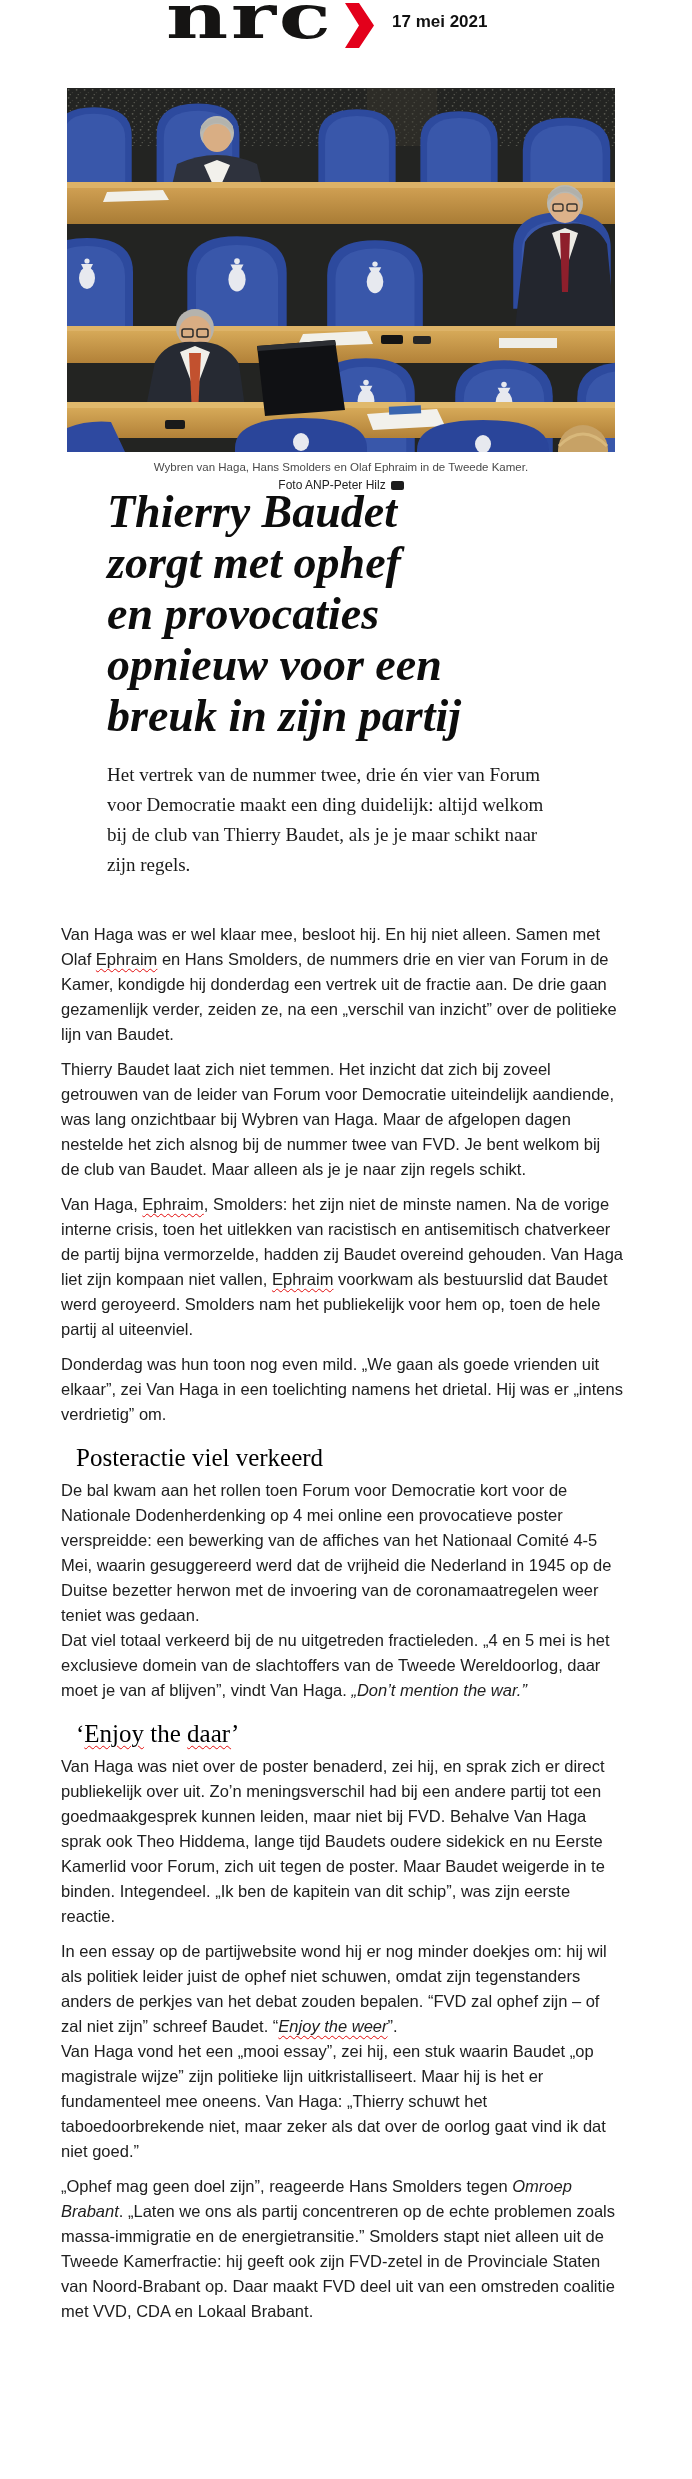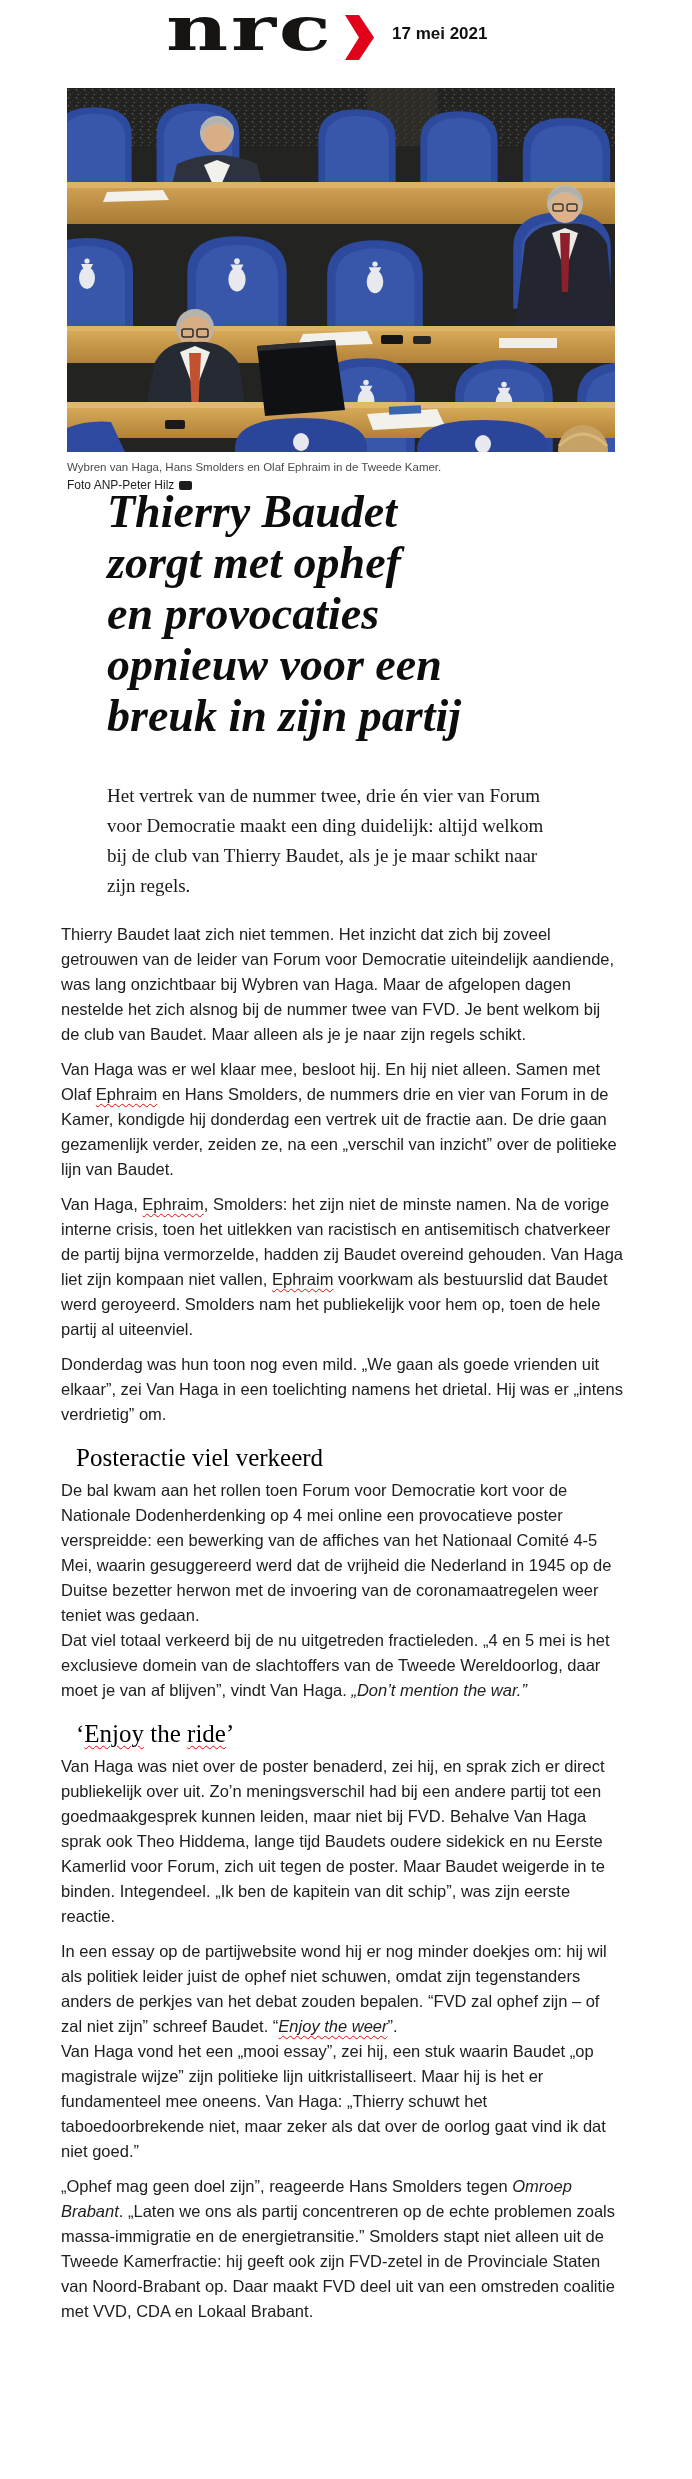--- a/index.html
+++ b/index.html
@@ -1,42 +1,42 @@
 <!DOCTYPE html>
 <html><head>
 <meta charset="utf-8">
 <style>
   html,body{margin:0;padding:0;background:#fff;}
   .page{position:relative;width:692px;height:2479px;background:#fff;overflow:hidden;
         font-family:"Liberation Sans",sans-serif;color:#202020;}
 
   
-  .masthead{position:absolute;top:12px;left:0;width:564px;height:60px;}
+  .masthead{position:absolute;top:0;left:0;width:564px;height:60px;}
   .brand-text{position:absolute;left:166px;top:-14px;display:inline-block;
     font-family:"DejaVu Serif","Liberation Serif",serif;font-weight:bold;
     font-size:62px;line-height:62px;letter-spacing:2px;color:#151413;
     transform:scaleX(1.38);transform-origin:left top;}
   .brand-chevron{position:absolute;left:344px;top:3px;}
   .edition-date{position:absolute;left:392px;top:12px;font-size:17px;font-weight:bold;color:#111;}
 
   
   .photo{position:absolute;left:67px;top:88px;width:548px;height:364px;overflow:hidden;background:#232422;}
 
   
-  .caption{position:absolute;left:67px;top:459px;width:548px;text-align:left;line-height:16px;}
+  .caption{position:absolute;left:67px;top:459px;width:548px;text-align:center;line-height:16px;}
   .cap1{font-size:11.5px;color:#4a4a4a;}
   .cap2{font-size:12px;color:#1f1f1f;font-weight:normal;margin-top:2px;}
   .anp-mark{display:inline-block;width:13px;height:9px;background:#1d1d1d;border-radius:2px;
     margin-left:5px;vertical-align:-1px;}
 
   
   .headline{position:absolute;left:107px;top:486px;width:505px;margin:0;
     font-family:"Liberation Serif",serif;font-weight:bold;font-size:46px;line-height:51px;
     color:#0d0d0d;white-space:pre-line;letter-spacing:0;font-style:italic;}
-  .lede{position:absolute;left:107px;top:781px;width:525px;margin:0;
+  .lede{position:absolute;left:107px;top:760px;width:525px;margin:0;
     font-family:"Liberation Serif",serif;font-size:19px;line-height:30px;color:#1a1a1a;
     white-space:pre-line;}
 
   
   .article-body{position:absolute;left:61px;top:922px;width:562px;height:1557px;overflow:hidden;}
   .article-body p{margin:0 0 10px 0;font-size:16.5px;line-height:25px;color:#202020;white-space:pre-line;}
   .article-body h2{margin:16px 0 5px 15px;font-family:"Liberation Serif",serif;font-weight:normal;
     font-size:25px;line-height:30px;color:#000;}
   .article-body em{font-style:italic;}
   .squiggle{text-decoration-line:underline;text-decoration-style:wavy;
@@ -187,27 +187,27 @@
 zorgt met ophef
 en provocaties
 opnieuw voor een
 breuk in zijn partij</h1>
   <p class="lede">Het vertrek van de nummer twee, drie én vier van Forum
 voor Democratie maakt een ding duidelijk: altijd welkom
 bij de club van Thierry Baudet, als je je maar schikt naar
 zijn regels.</p>
 
   <div class="article-body">
+      <p><span>Van Haga was er wel klaar mee, besloot hij. En hij niet alleen. Samen met Olaf </span><span class="squiggle">Ephraim</span><span> en Hans Smolders, de nummers drie en vier van Forum in de Kamer, kondigde hij donderdag een vertrek uit de fractie aan. De drie gaan gezamenlijk verder, zeiden ze, na een „verschil van inzicht” over de politieke lijn van Baudet.</span></p>
       <p><span>Thierry Baudet laat zich niet temmen. Het inzicht dat zich bij zoveel getrouwen van de leider van Forum voor Democratie uiteindelijk aandiende, was lang onzichtbaar bij Wybren van Haga. Maar de afgelopen dagen nestelde het zich alsnog bij de nummer twee van FVD. Je bent welkom bij de club van Baudet. Maar alleen als je je naar zijn regels schikt.</span></p>
-      <p><span>Van Haga was er wel klaar mee, besloot hij. En hij niet alleen. Samen met Olaf </span><span class="squiggle">Ephraim</span><span> en Hans Smolders, de nummers drie en vier van Forum in de Kamer, kondigde hij donderdag een vertrek uit de fractie aan. De drie gaan gezamenlijk verder, zeiden ze, na een „verschil van inzicht” over de politieke lijn van Baudet.</span></p>
       <p><span>Van Haga, </span><span class="squiggle">Ephraim</span><span>, Smolders: het zijn niet de minste namen. Na de vorige interne crisis, toen het uitlekken van racistisch en antisemitisch chatverkeer de partij bijna vermorzelde, hadden zij Baudet overeind gehouden. Van Haga liet zijn kompaan niet vallen, </span><span class="squiggle">Ephraim</span><span> voorkwam als bestuurslid dat Baudet werd geroyeerd. Smolders nam het publiekelijk voor hem op, toen de hele partij al uiteenviel.</span></p>
       <p><span>Donderdag was hun toon nog even mild. „We gaan als goede vrienden uit elkaar”, zei Van Haga in een toelichting namens het drietal. Hij was er „intens verdrietig” om.</span></p>
       <h2><span>Posteractie viel verkeerd</span></h2>
       <p><span>De bal kwam aan het rollen toen Forum voor Democratie kort voor de Nationale Dodenherdenking op 4 mei online een provocatieve poster verspreidde: een bewerking van de affiches van het Nationaal Comité 4-5 Mei, waarin gesuggereerd werd dat de vrijheid die Nederland in 1945 op de Duitse bezetter herwon met de invoering van de coronamaatregelen weer teniet was gedaan.
 Dat viel totaal verkeerd bij de nu uitgetreden fractieleden. „4 en 5 mei is het exclusieve domein van de slachtoffers van de Tweede Wereldoorlog, daar moet je van af blijven”, vindt Van Haga. </span><em>„Don’t mention the war.”</em></p>
-      <h2><span>‘</span><span class="squiggle">Enjoy</span><span> the </span><span class="squiggle">ride</span><span>’</span></h2>
+      <h2><span>‘</span><span class="squiggle">Enjoy</span><span> the </span><span class="squiggle">daar</span><span>’</span></h2>
       <p><span>Van Haga was niet over de poster benaderd, zei hij, en sprak zich er direct publiekelijk over uit. Zo’n meningsverschil had bij een andere partij tot een goedmaakgesprek kunnen leiden, maar niet bij FVD. Behalve Van Haga sprak ook Theo Hiddema, lange tijd Baudets oudere sidekick en nu Eerste Kamerlid voor Forum, zich uit tegen de poster. Maar Baudet weigerde in te binden. Integendeel. „Ik ben de kapitein van dit schip”, was zijn eerste reactie.</span></p>
       <p><span>In een essay op de partijwebsite wond hij er nog minder doekjes om: hij wil als politiek leider juist de ophef niet schuwen, omdat zijn tegenstanders anders de perkjes van het debat zouden bepalen. “FVD zal ophef zijn – of zal niet zijn” schreef Baudet. “</span><em class="squiggle">Enjoy the weer</em><span>”.
 Van Haga vond het een „mooi essay”, zei hij, een stuk waarin Baudet „op magistrale wijze” zijn politieke lijn uitkristalliseert. Maar hij is het er fundamenteel mee oneens. Van Haga: „Thierry schuwt het taboedoorbrekende niet, maar zeker als dat over de oorlog gaat vind ik dat niet goed.”</span></p>
       <p><span>„Ophef mag geen doel zijn”, reageerde Hans Smolders tegen </span><em>Omroep Brabant</em><span>. „Laten we ons als partij concentreren op de echte problemen zoals massa-immigratie en de energietransitie.” Smolders stapt niet alleen uit de Tweede Kamerfractie: hij geeft ook zijn FVD-zetel in de Provinciale Staten van Noord-Brabant op. Daar maakt FVD deel uit van een omstreden coalitie met VVD, CDA en Lokaal Brabant.</span></p>
     </div>
 
 </div>
 
 </body></html>

